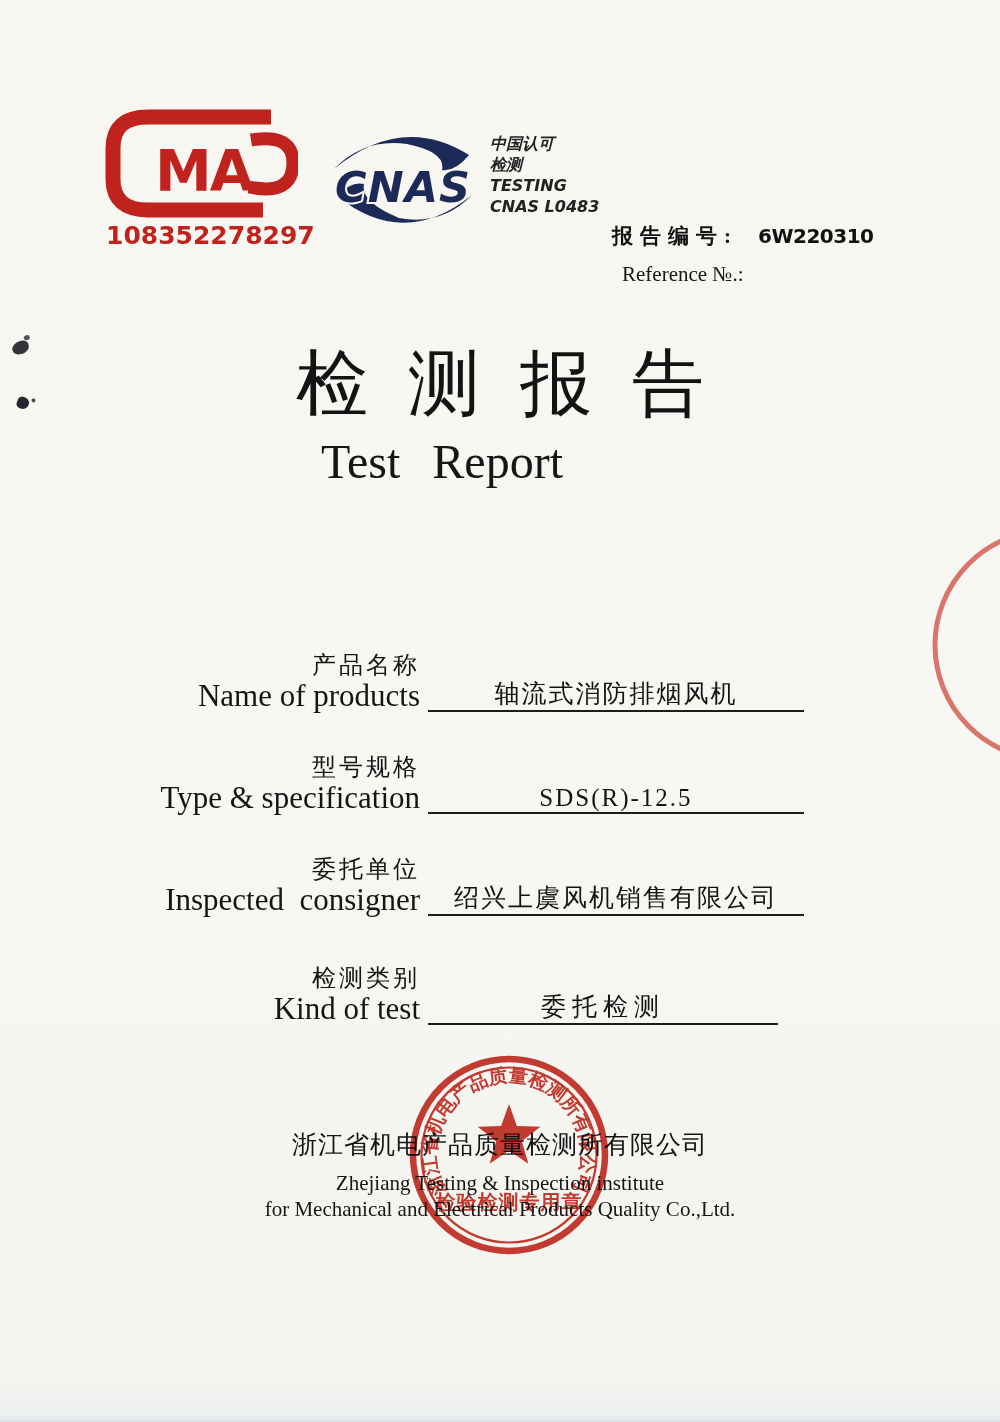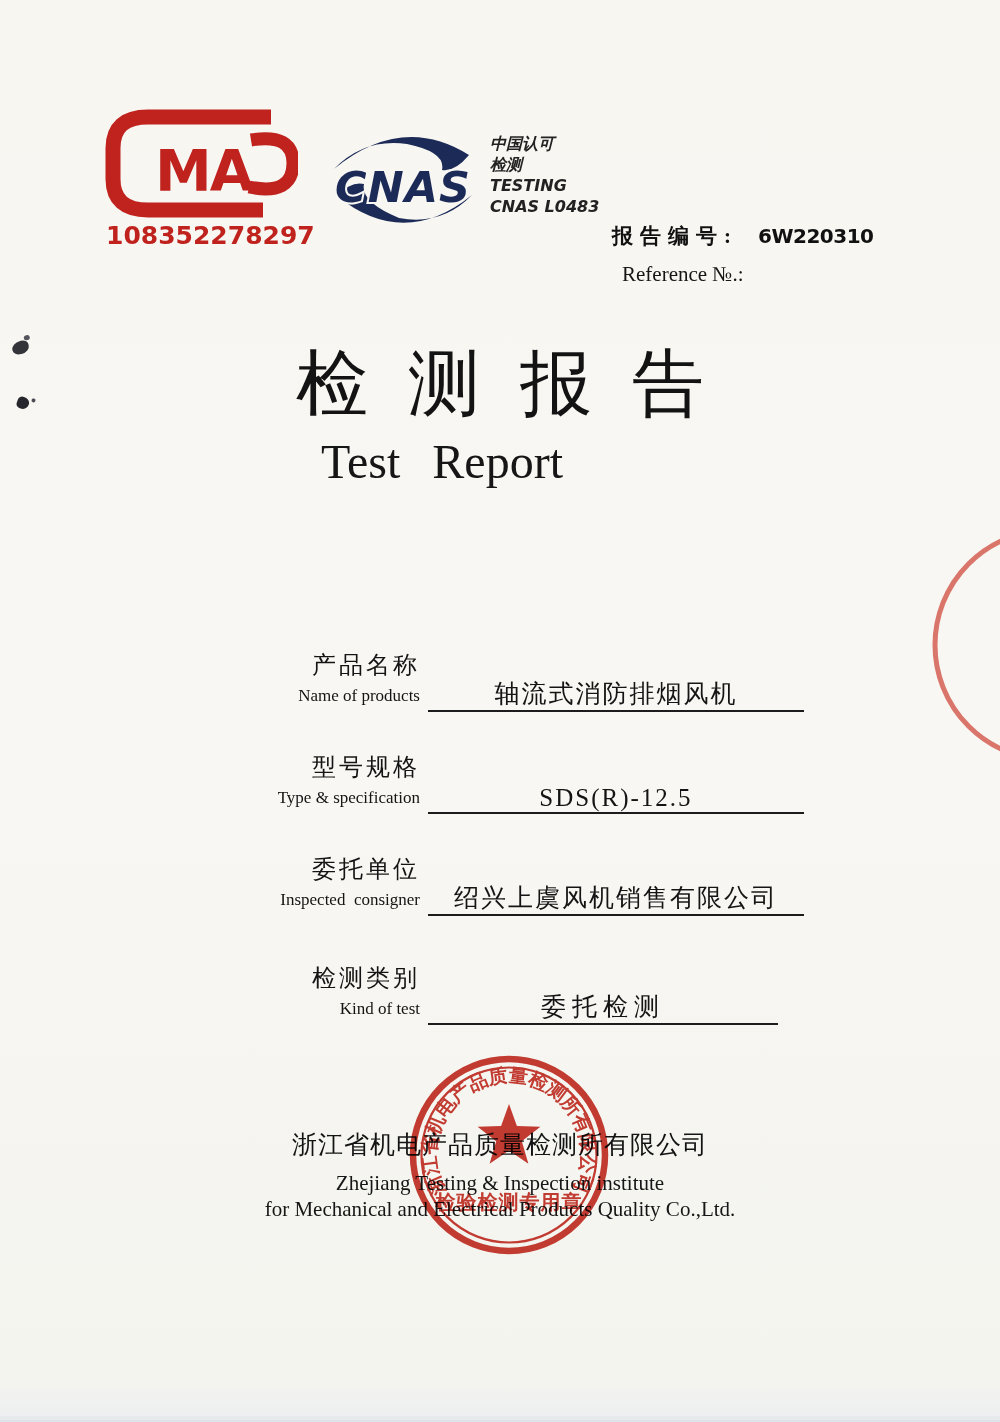--- a/index.html
+++ b/index.html
@@ -40,21 +40,21 @@
   .title-en {
     position:absolute; left:0; top:434px; width:820px; text-align:center;
     font-size:48px; word-spacing:20px; color:#161616;margin-left:32px;
   }
   
   .frow { position:absolute; left:0; width:1000px; height:62px; }
   .frow .labels {
     position:absolute; left:0; bottom:1px; width:420px; text-align:right;
   }
   .frow .lz { font-size:24px; letter-spacing:3px; line-height:31px; color:#141414;margin-left:17px; }
-  .frow .le { font-size:17px; line-height:30px; color:#141414; white-space:pre; }
+  .frow .le { font-size:31px; line-height:30px; color:#141414; white-space:pre; }
   .frow .value {
     position:absolute; left:428px; top:0; bottom:0; width:376px;
     border-bottom:2px solid #1c1c1c;
     display:flex; align-items:flex-end; justify-content:center;
     font-size:25px; letter-spacing:2px; color:#141414;
   }
   .frow.r4 .value { width:350px; letter-spacing:6px; }
   .r1 { top:650px; } .r2 { top:752px; } .r3 { top:854px; } .r4 { top:963px; }
   
   .company-zh {

